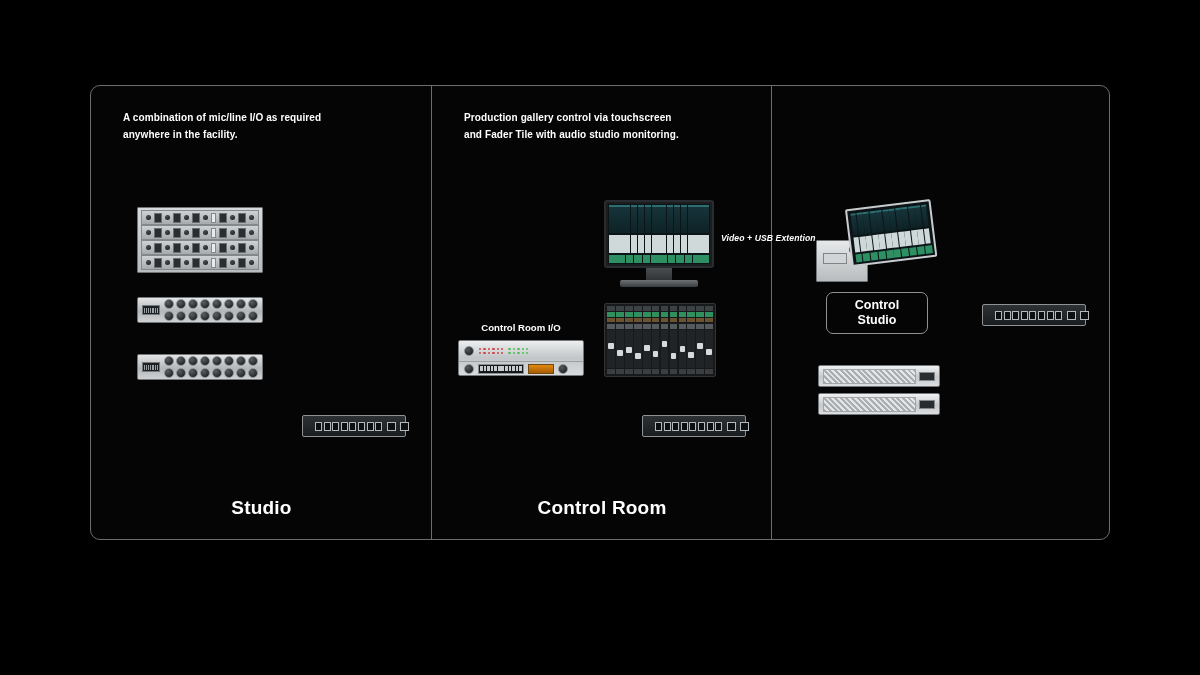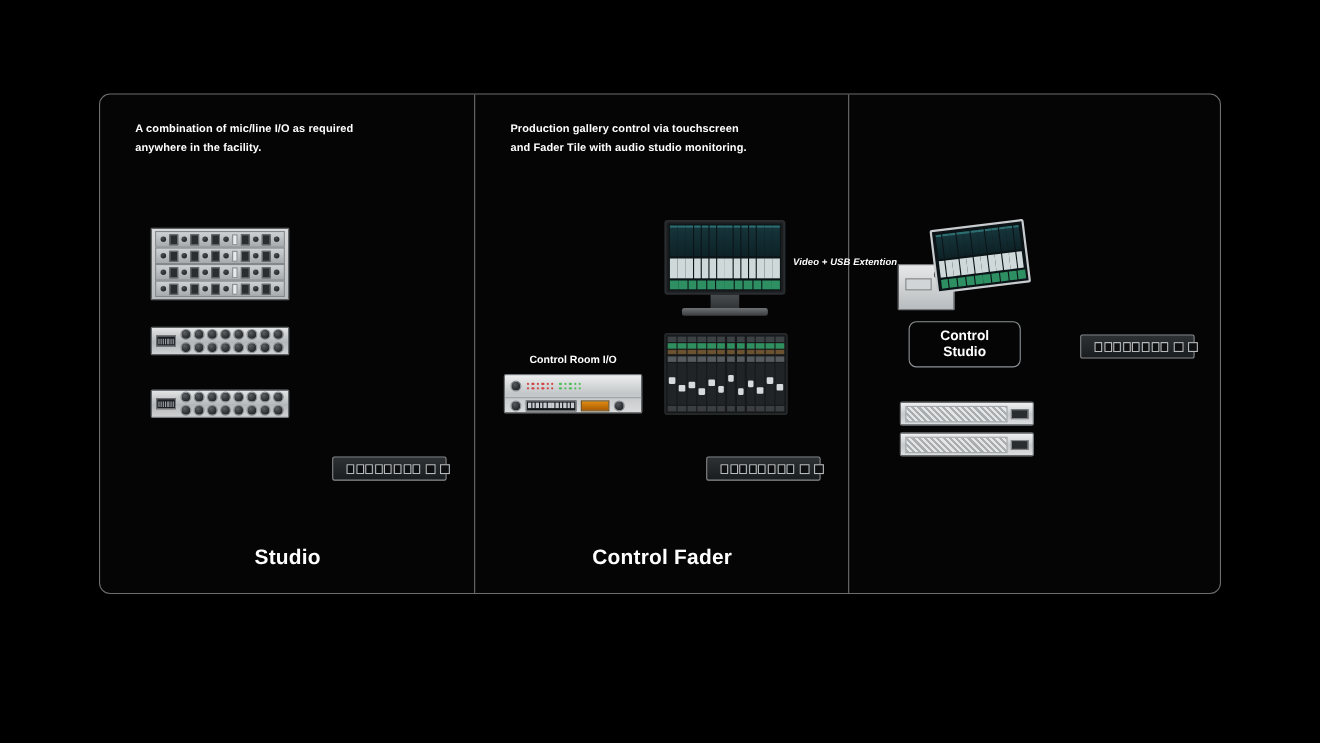--- a/index.html
+++ b/index.html
@@ -208,21 +208,21 @@
     <div class="divider dv1"></div>
     <div class="divider dv2"></div>
 
     <div class="zone z1">
       <div class="zone-desc" style="left:32px;top:24px;width:240px;">A combination of mic/line I/O as required anywhere in the facility.</div>
       <div class="zone-title">Studio</div>
     </div>
 
     <div class="zone z2">
       <div class="zone-desc" style="left:32px;top:24px;width:215px;">Production gallery control via touchscreen and Fader Tile with audio studio monitoring.</div>
-      <div class="zone-title">Control Fader</div>
+      <div class="zone-title">Control Room</div>
     </div>
 
     <div class="zone z3">
     </div>
   </div>
 
   <div class="dev preamp">
     <div class="pa-row">
       <span class="pa-knob"></span>
         <span class="pa-sq"></span>

